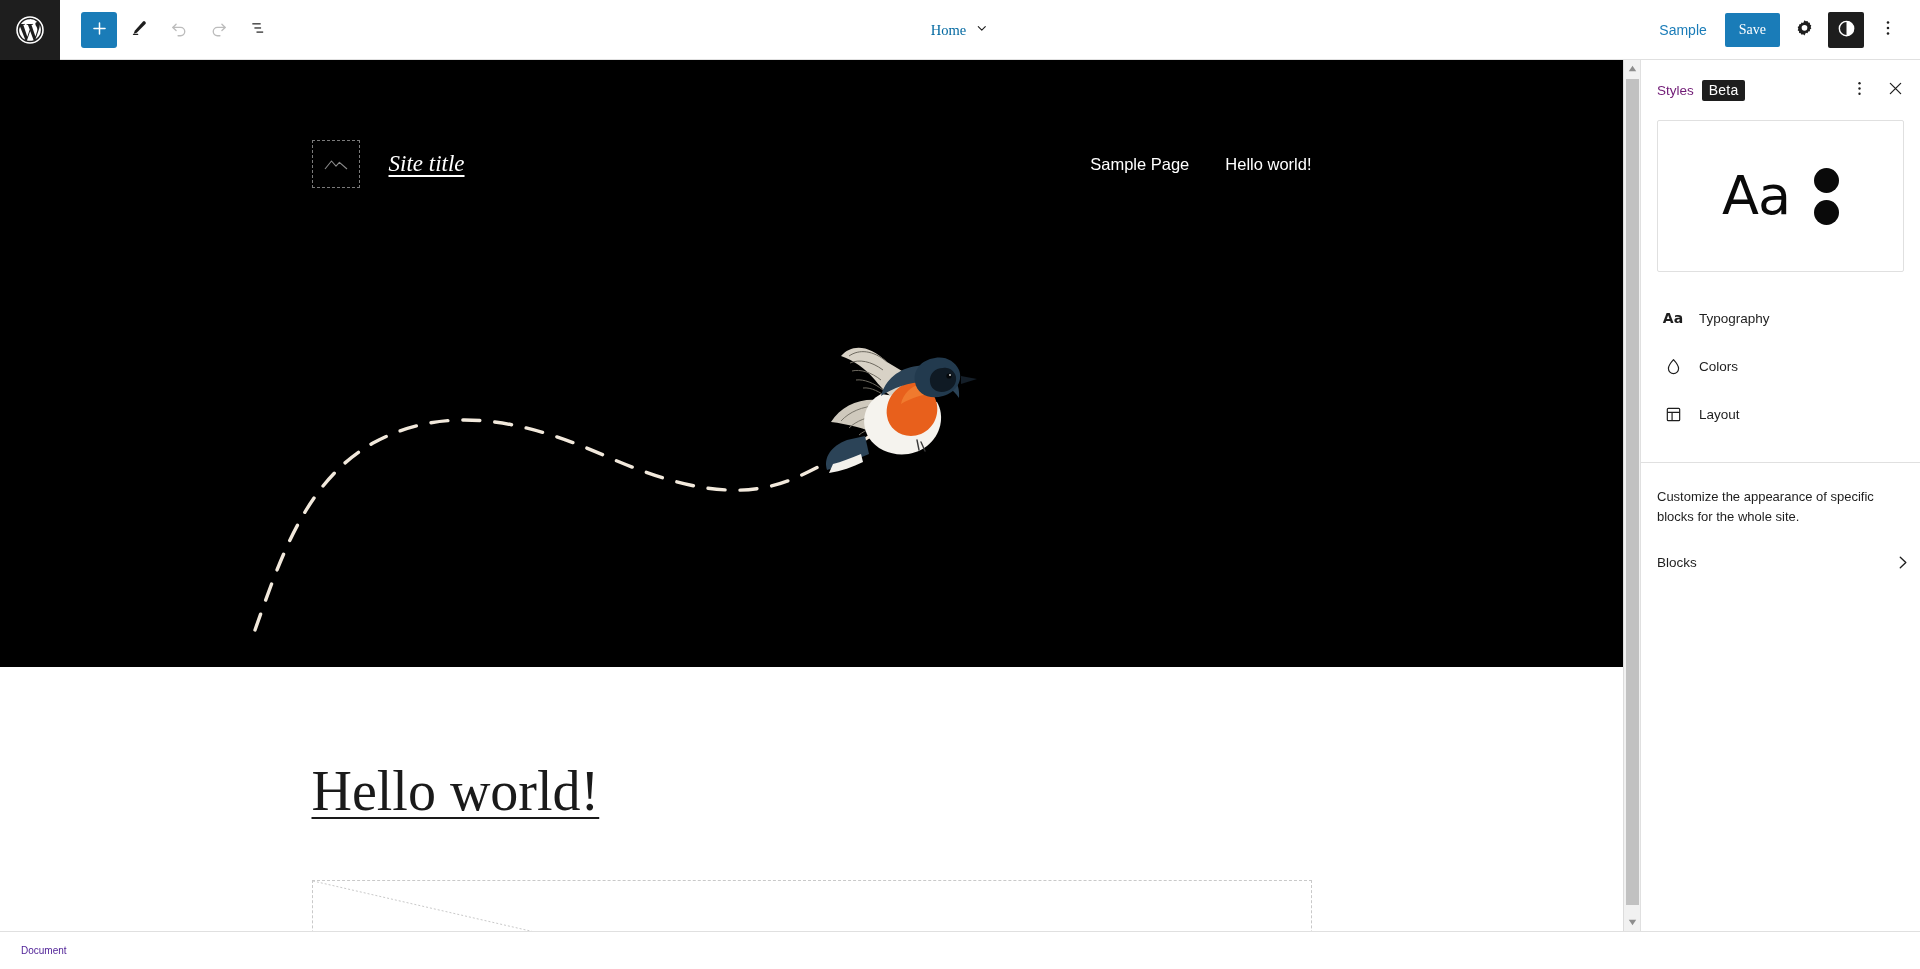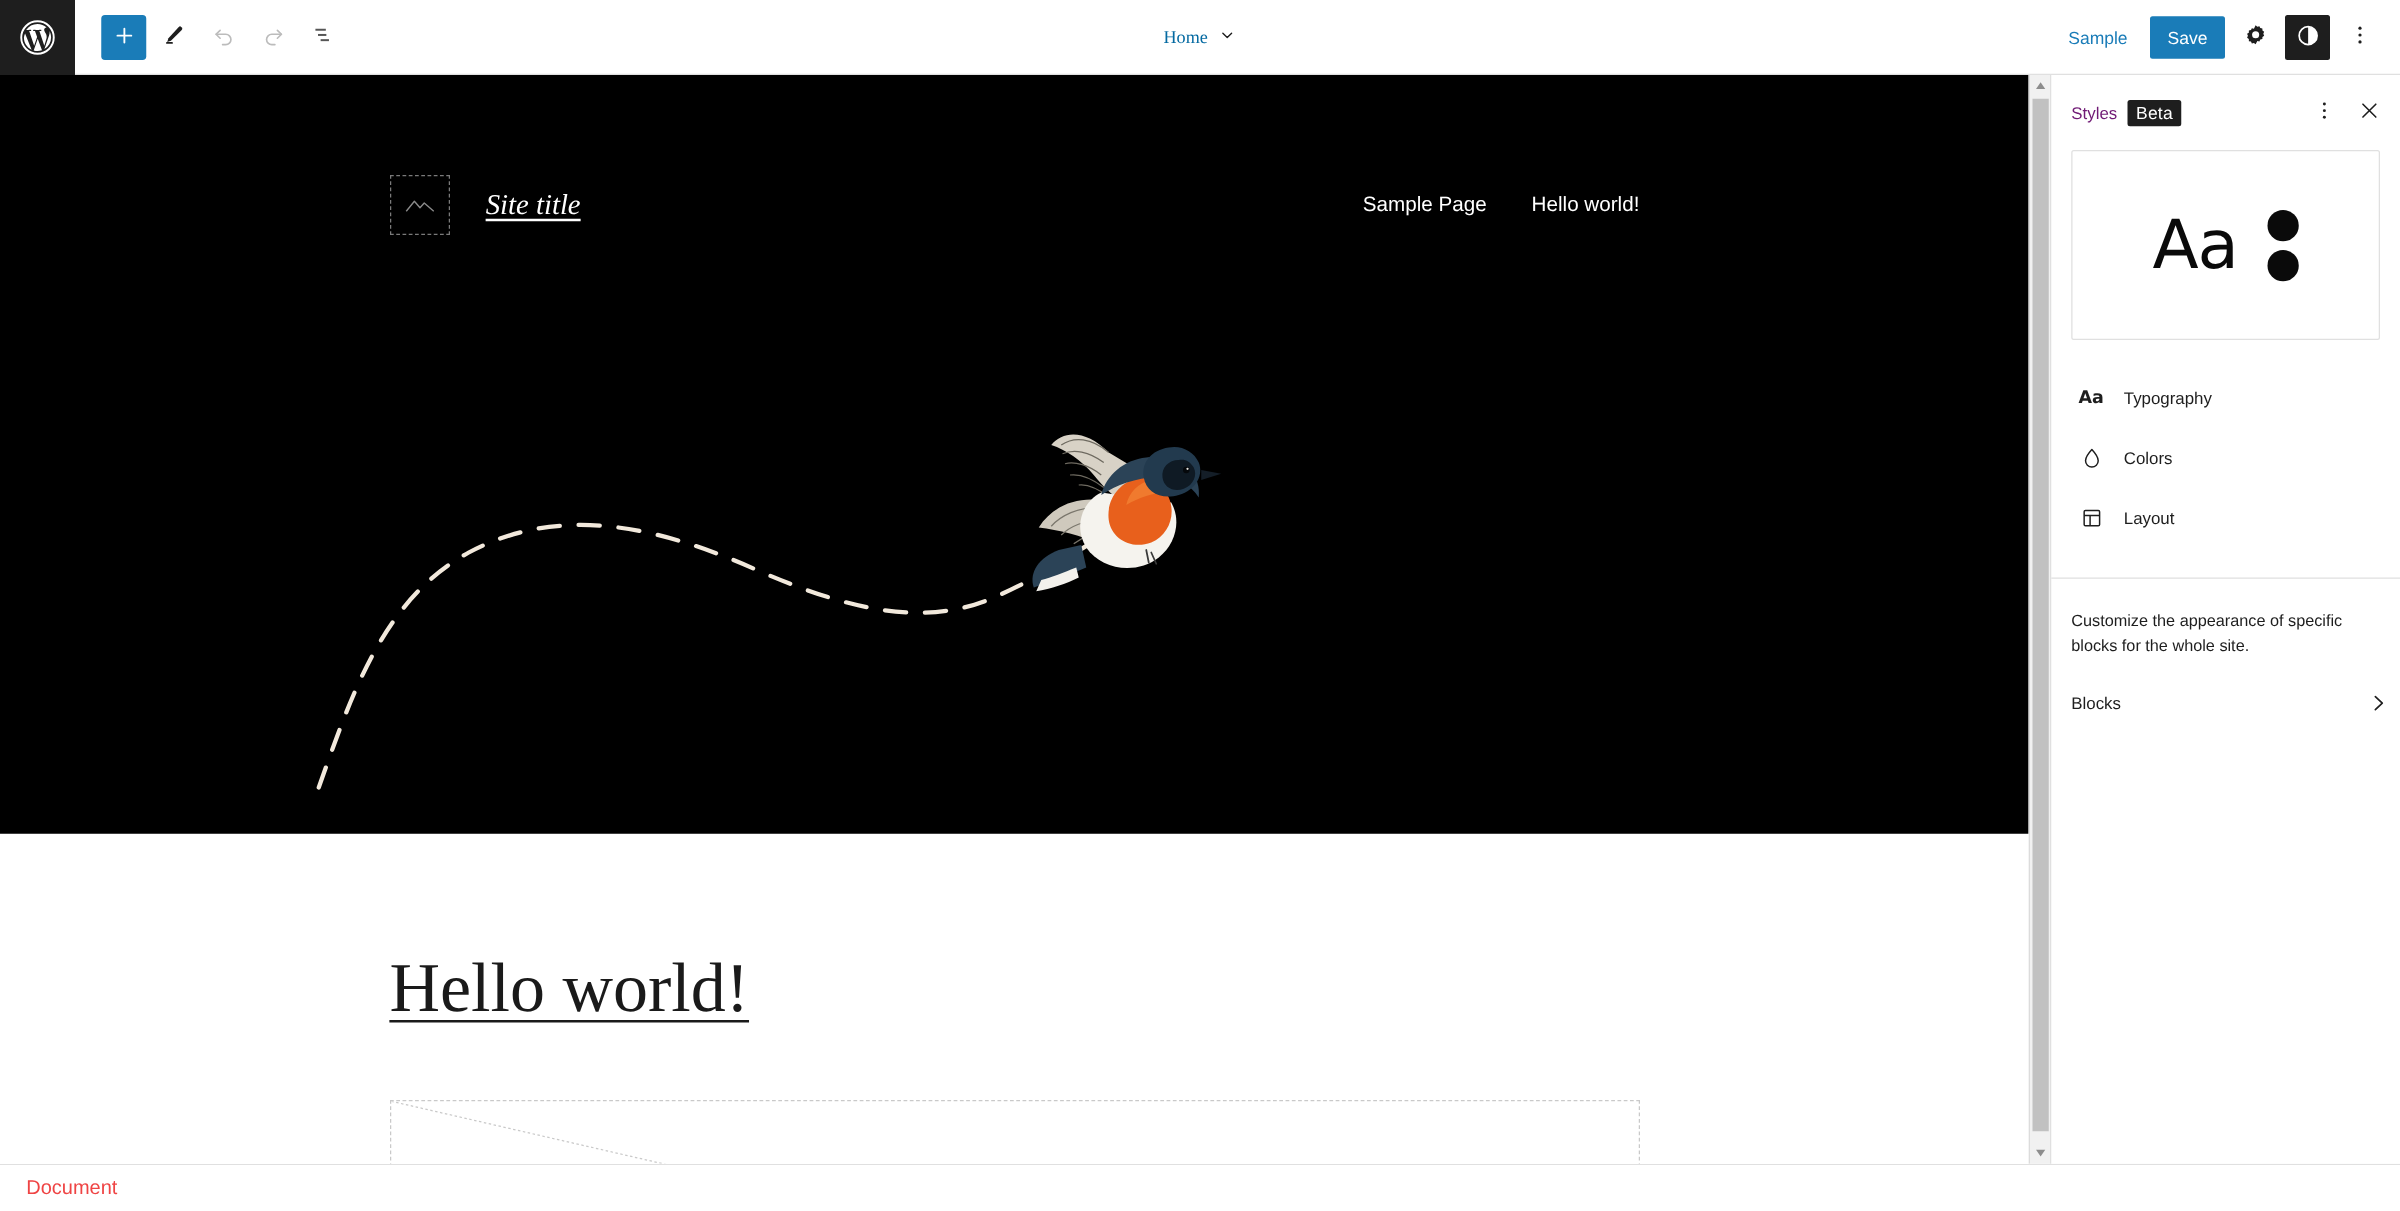--- a/index.html
+++ b/index.html
@@ -111,21 +111,21 @@
     font-family: "Liberation Sans", sans-serif;
   }
   .save-btn {
     font-size: 14px;
     background: #1a7cb8;
     color: #ffffff;
     border: none;
     border-radius: 2px;
     padding: 9px 14px;
     cursor: pointer;
-    font-family: Liberation Sans, sans-serif;
+    font-family: Liberation Serif, serif;
     text-align: right;
   }
   .icon-btn {
     width: 36px;
     height: 36px;
     display: flex;
     align-items: center;
     justify-content: center;
     background: transparent;
     border: none;
@@ -429,22 +429,22 @@
   .footer {
     height: 38px;
     min-height: 38px;
     border-top: 1px solid #e0e0e0;
     background: #ffffff;
     display: flex;
     align-items: center;
     padding-left: 21px;
   }
   .footer-label {
-    font-size: 16px;
-    color: #ef4444;
+    font-size: 10px;
+    color: #4c1d95;
   }
 </style>
 </head>
 <body>
 
 <div class="app">
 
   <div class="header">
 
     <div class="wp-logo-btn">

